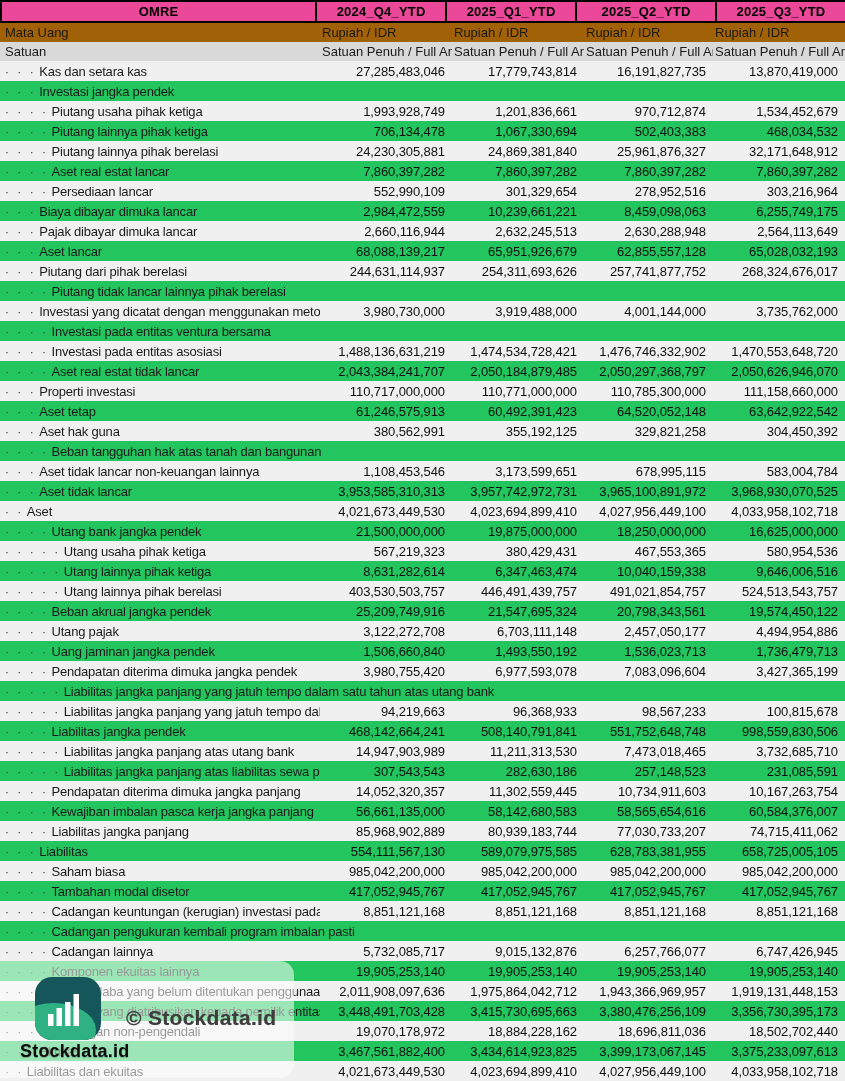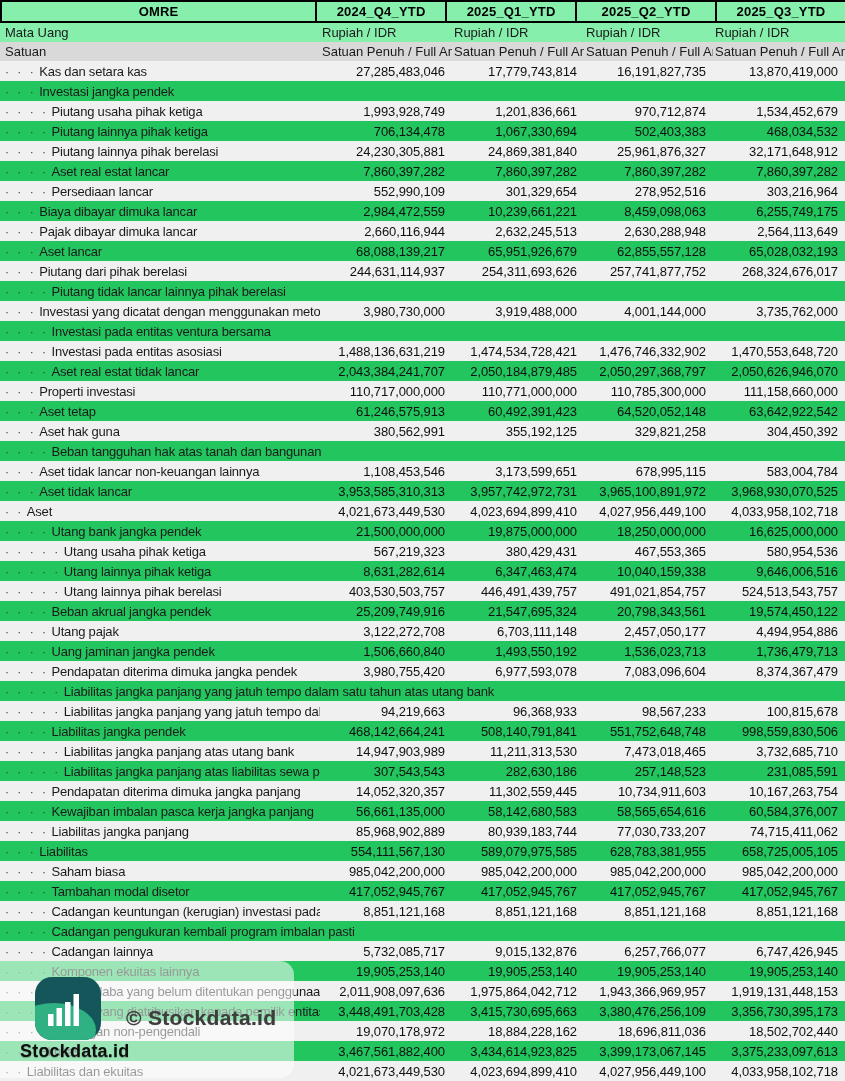--- a/index.html
+++ b/index.html
@@ -2,32 +2,32 @@
 <html><head>
 <meta charset="utf-8">
 <style>
   * { margin:0; padding:0; box-sizing:border-box; }
   html,body { width:845px; height:1081px; background:#fff; overflow:hidden;
               font-family:"Liberation Sans", sans-serif; }
   #app { position:absolute; left:0; top:0; width:845px; height:1081px; }
 
   
   .header-row { position:absolute; left:0; top:0; width:845px; height:23px;
-                background:#86efac; border-top:2px solid #000; border-bottom:2px solid #000;
+                background:#ec4899; border-top:2px solid #000; border-bottom:2px solid #000;
                 display:flex; }
   .h-cell { height:100%; display:flex; align-items:center; justify-content:center;
             font-weight:bold; font-size:13px; color:#000; border-left:2px solid #000;
             letter-spacing:0.2px; white-space:nowrap; overflow:hidden; }
   .h-company { width:320px; }
   .hc1 { width:132px; } .hc2 { width:132px; } .hc3 { width:142px; } .hc4 { width:132px; border-right:0; }
 
   
   .meta-row { position:absolute; left:0; width:845px; height:19px; display:flex;
               align-items:center; font-size:13px; color:#1a1a1a; }
-  .meta-currency { top:23px; background:#86efac; }
+  .meta-currency { top:23px; background:#a16207; }
   .meta-unit     { top:42px; background:#d9d9d9; }
   .m-label { width:320px; padding-left:5px; white-space:nowrap; }
   .m-val   { white-space:nowrap; overflow:hidden; padding-left:2px; }
   .m-val.v1 { width:132px; } .m-val.v2 { width:132px; } .m-val.v3 { width:129px; } .m-val.v4 { width:132px; }
 
   
   #rows { position:absolute; left:0; top:61px; width:845px; }
   .row { height:20px; display:flex; align-items:center; font-size:13px; }
   .row.light { background:#f0f0f0;justify-content:flex-end; }
   .row.dark  { background:#22c55e; }
@@ -288,21 +288,21 @@
         <div class="val v1">1,506,660,840</div>
         <div class="val v2">1,493,550,192</div>
         <div class="val v3">1,536,023,713</div>
         <div class="val v4">1,736,479,713</div>
       </div>
       <div class="row light">
         <div class="lbl"><span class="dots">·&nbsp;·&nbsp;·&nbsp;·</span><span>Pendapatan diterima dimuka jangka pendek</span></div>
         <div class="val v1">3,980,755,420</div>
         <div class="val v2">6,977,593,078</div>
         <div class="val v3">7,083,096,604</div>
-        <div class="val v4">8,374,367,479</div>
+        <div class="val v4">3,427,365,199</div>
       </div>
       <div class="row dark noclip">
         <div class="lbl"><span class="dots">·&nbsp;·&nbsp;·&nbsp;·&nbsp;·</span><span>Liabilitas jangka panjang yang jatuh tempo dalam satu tahun atas utang bank</span></div>
         <div class="val v1"></div>
         <div class="val v2"></div>
         <div class="val v3"></div>
         <div class="val v4"></div>
       </div>
       <div class="row light">
         <div class="lbl"><span class="dots">·&nbsp;·&nbsp;·&nbsp;·&nbsp;·</span><span>Liabilitas jangka panjang yang jatuh tempo dalam satu tahun atas liabilitas sewa</span></div>

